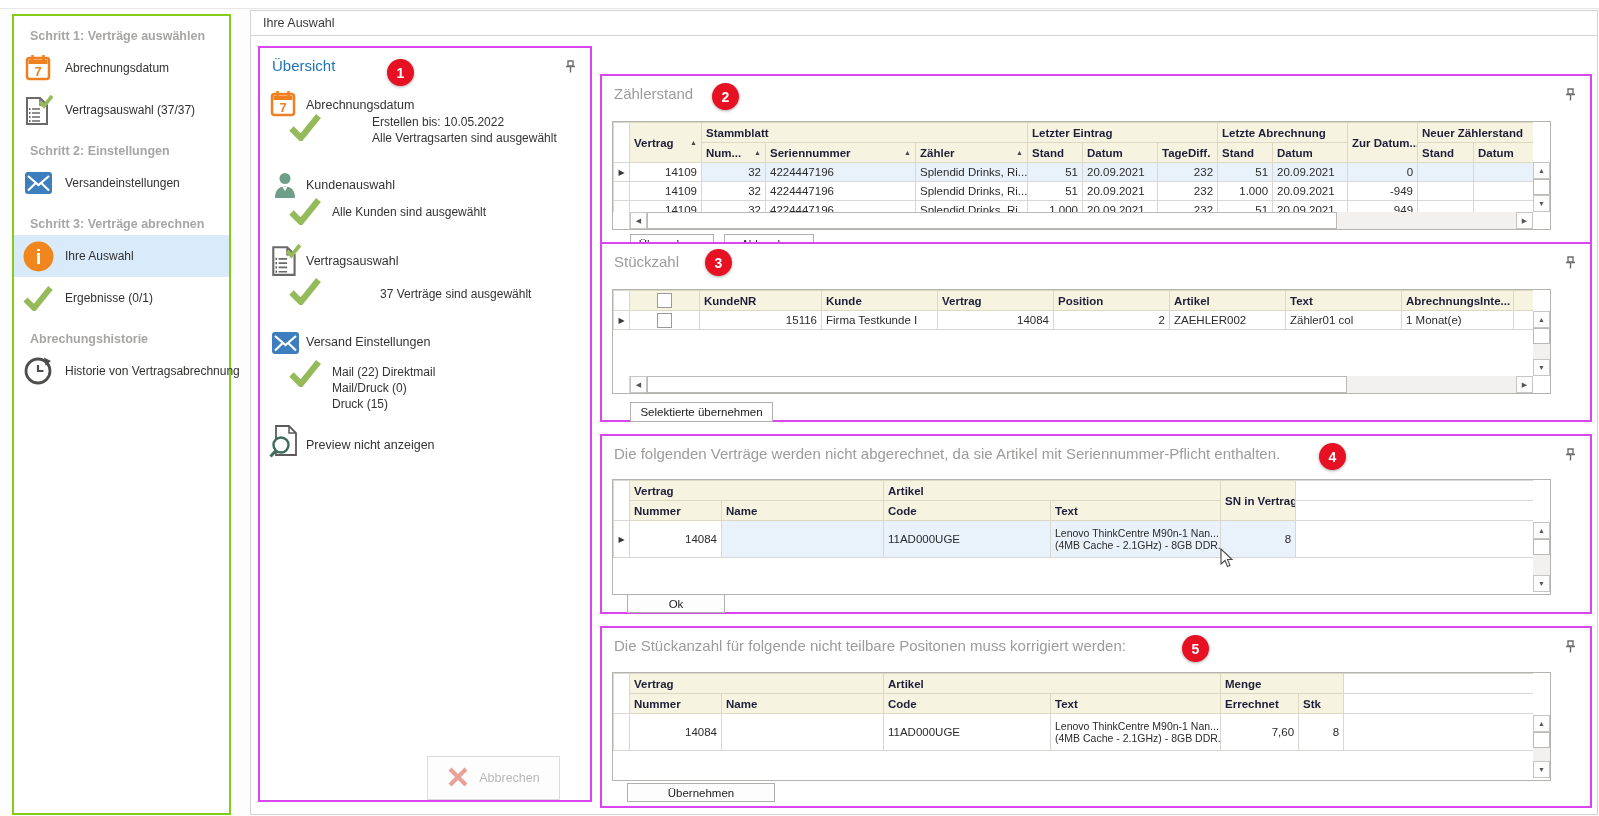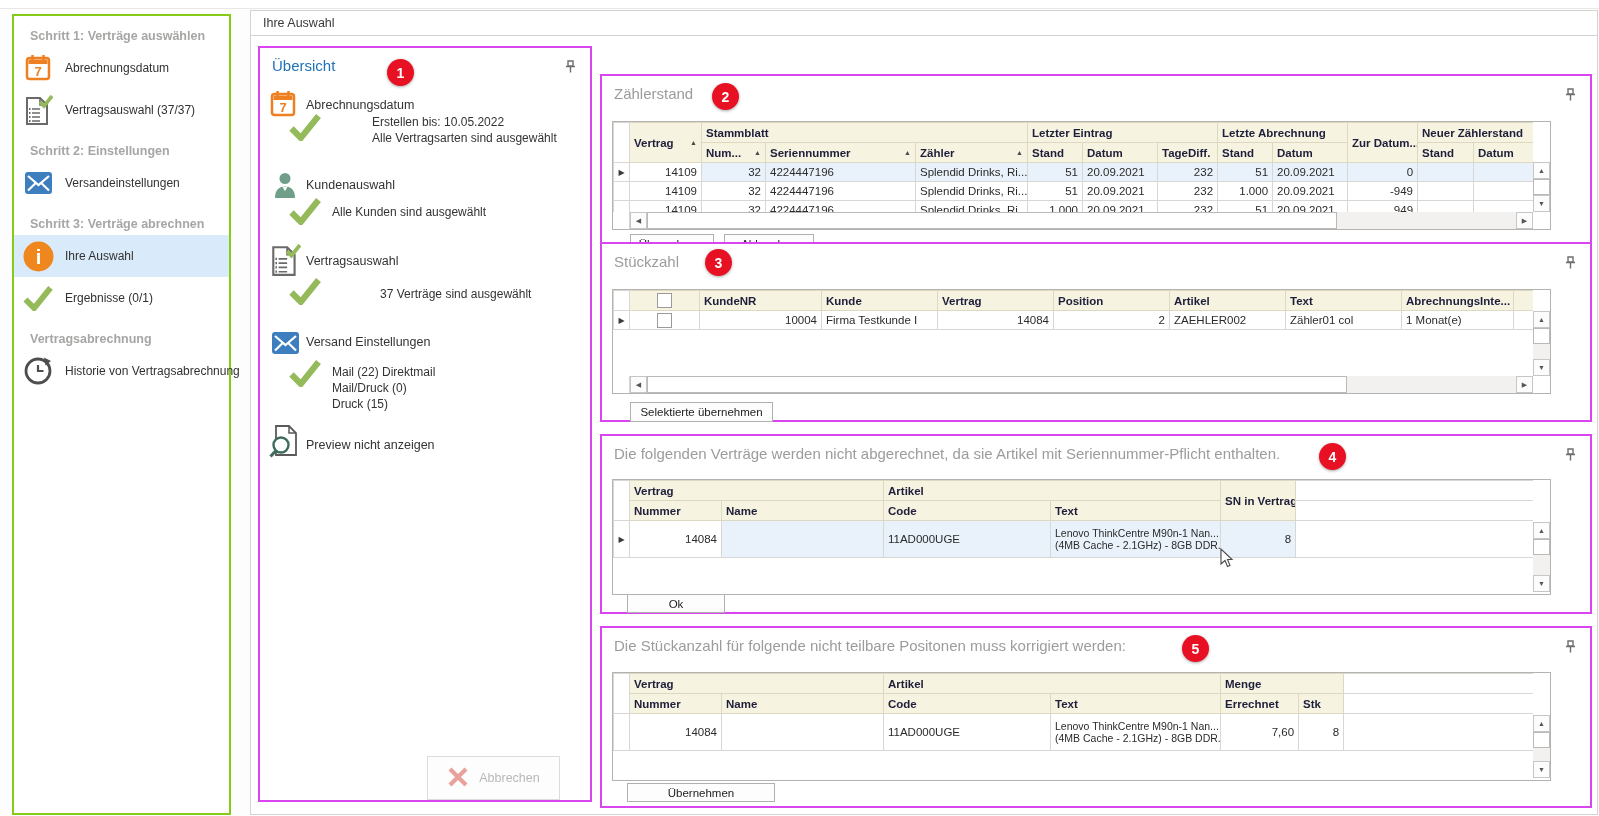--- a/index.html
+++ b/index.html
@@ -121,21 +121,21 @@
 
   <div class="side-item">
     <span class="icn">
       <svg width="30" height="25" viewBox="0 0 30 26">
           <path d="M2 14 L11 23 L28 2" fill="none" stroke="#94ba5a" stroke-width="6"></path>
         </svg>
     </span>
     <span>Ergebnisse (0/1)</span>
   </div>
 
-  <div class="side-heading">Vertragsabrechnung</div>
+  <div class="side-heading">Abrechungshistorie</div>
 
   <div class="side-item">
     <span class="icn">
       <svg width="30" height="30" viewBox="0 0 30 30">
           <circle cx="15" cy="15" r="12" fill="none" stroke="#4f4e4d" stroke-width="2.8"></circle>
           <path d="M15 9 v6 h5.5" fill="none" stroke="#4f4e4d" stroke-width="2.2"></path>
           <path d="M21 1.5 l7 3.5 -5.5 4.5 z" fill="#4f4e4d"></path>
         </svg>
     </span>
     <span>Historie von Vertragsabrechnung</span>
@@ -425,21 +425,21 @@
             <th>Artikel</th>
             <th>Text</th>
             <th>AbrechnungsInte...</th>
             <th></th>
           </tr>
         </thead>
         <tbody>
           <tr>
             <td class="ind">▶</td>
             <td style="text-align:center;"><span class="cb"></span></td>
-            <td class="r">10004</td>
+            <td class="r">15116</td>
             <td>Firma Testkunde I</td>
             <td class="r">14084</td>
             <td class="r">2</td>
             <td>ZAEHLER002</td>
             <td>Zähler01 col</td>
             <td>1 Monat(e)</td>
             <td></td>
           </tr>
         </tbody>
       </table>

